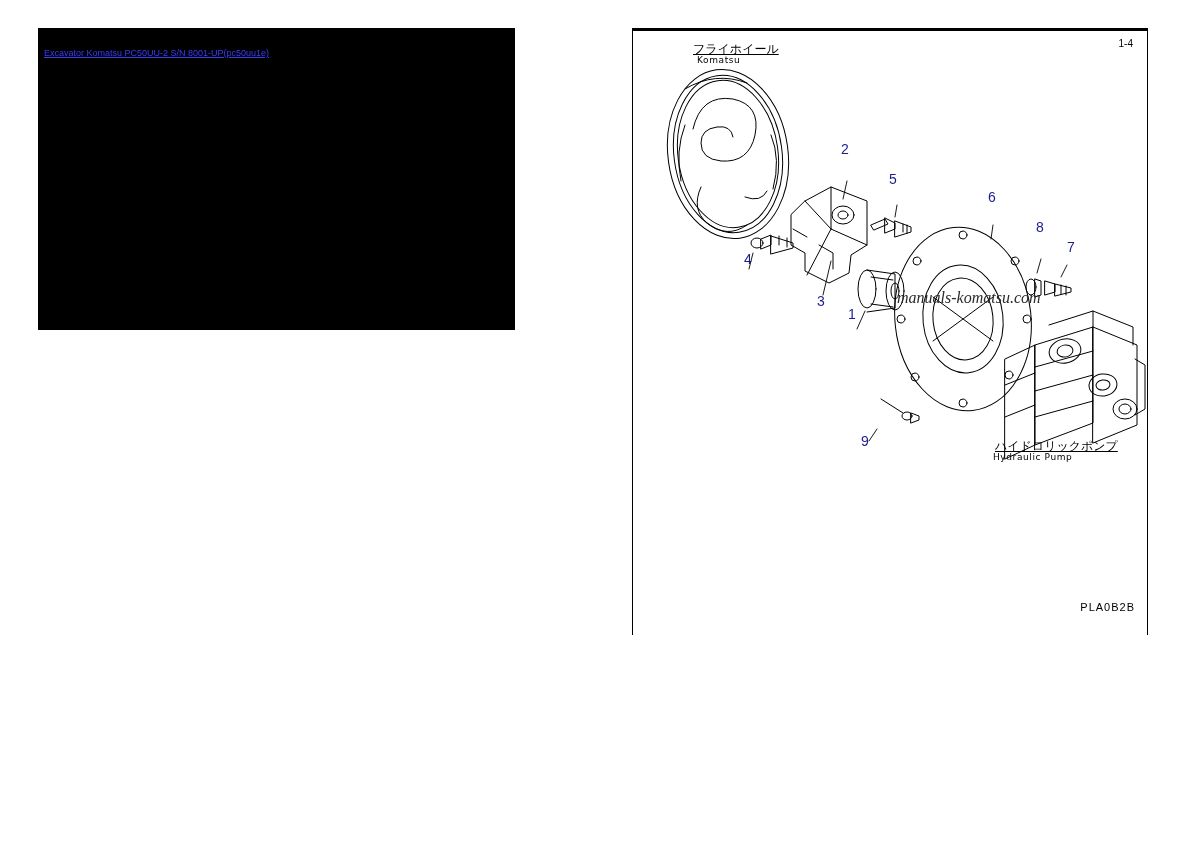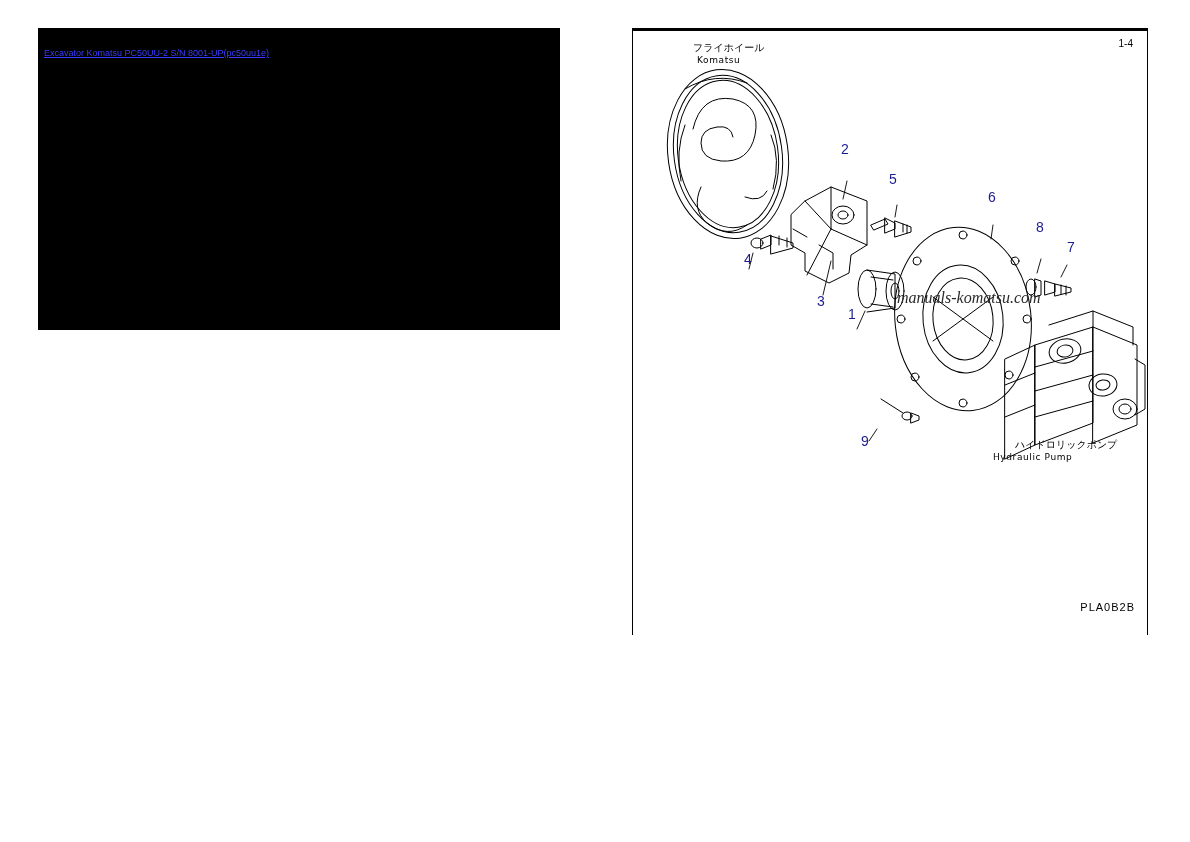--- a/index.html
+++ b/index.html
@@ -13,21 +13,21 @@
     position: relative;
     font-family: "Liberation Sans", sans-serif;
     overflow: hidden;
   }
 
   
   #left-panel {
     position: absolute;
     left: 38px;
     top: 28px;
-    width: 522px;
+    width: 477px;
     height: 302px;
     background: #000000;
   }
   #left-panel-link {
     position: absolute;
     left: 6px;
     top: 20px;
     color: #3a3aff;
     font-size: 9px;
     line-height: 11px;
@@ -62,21 +62,21 @@
     left: 0;
     top: 0;
   }
 
   .jp-label, .en-label {
     position: absolute;
     font-family: "DejaVu Sans", sans-serif;
     color: #000;
     white-space: nowrap;
   }
-  .jp-label { font-size: 10px; }
+  .jp-label { font-size: 12px; text-decoration: underline; }
   .en-label { font-size: 9px; letter-spacing: 0.6px; }
 
   .callout {
     position: absolute;
     font-family: "Liberation Sans", sans-serif;
     font-size: 14px;
     color: #1c1c8f;
     font-weight: 400;
     white-space: nowrap;
   }
@@ -226,21 +226,21 @@
         <path d="M404 244 l4 -14"></path>
         <path d="M428 248 l6 -12"></path>
         <path d="M244 400 l-8 12"></path>
       </g>
     </g>
   </svg>
 
   <div class="jp-label" style="left:60px; top:12px;">フライホイール</div>
   <div class="en-label" style="left:64px; top:26px;">Komatsu</div>
 
-  <div class="jp-label" style="left:382px; top:409px;">ハイドロリックポンプ</div>
+  <div class="jp-label" style="left:362px; top:409px;">ハイドロリックポンプ</div>
   <div class="en-label" style="left:360px; top:423px;text-align:center;">Hydraulic Pump</div>
 
   <div class="callout" style="left:208px; top:112px;">2</div>
   <div class="callout" style="left:256px; top:142px;">5</div>
   <div class="callout" style="left:355px; top:160px;">6</div>
   <div class="callout" style="left:403px; top:190px;">8</div>
   <div class="callout" style="left:434px; top:210px;">7</div>
   <div class="callout" style="left:111px; top:222px;">4</div>
   <div class="callout" style="left:184px; top:264px;">3</div>
   <div class="callout" style="left:215px; top:277px;">1</div>

